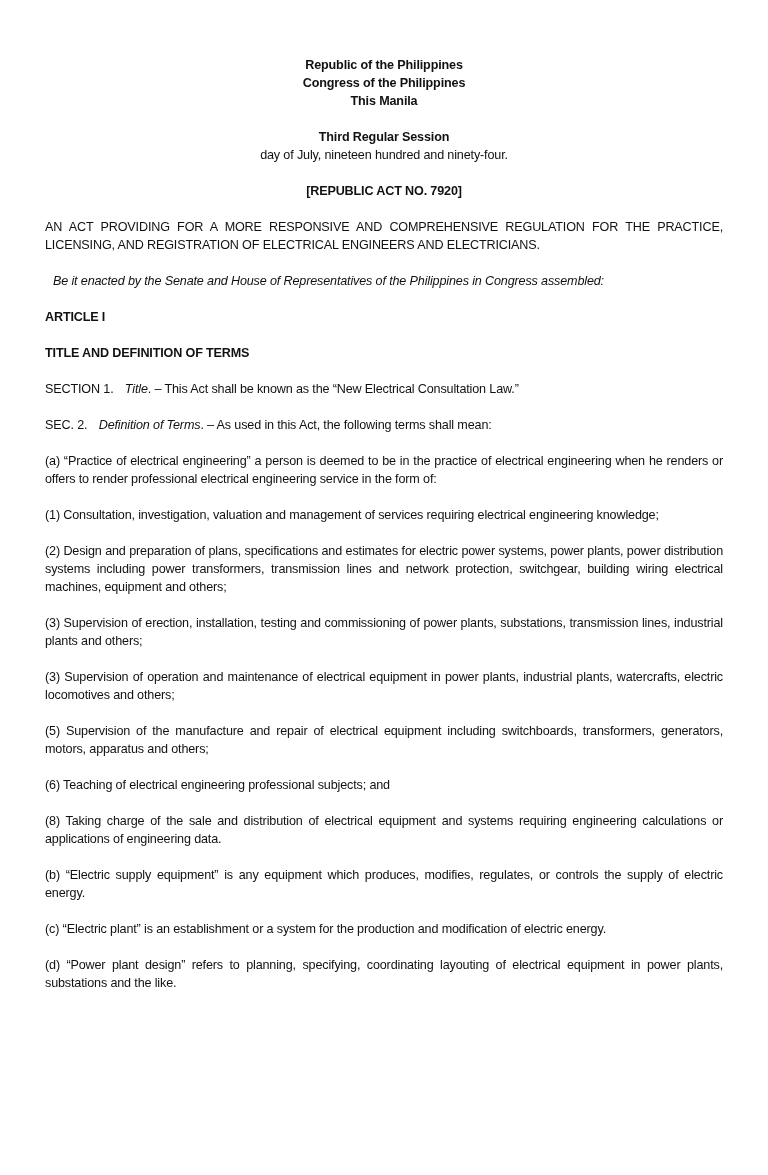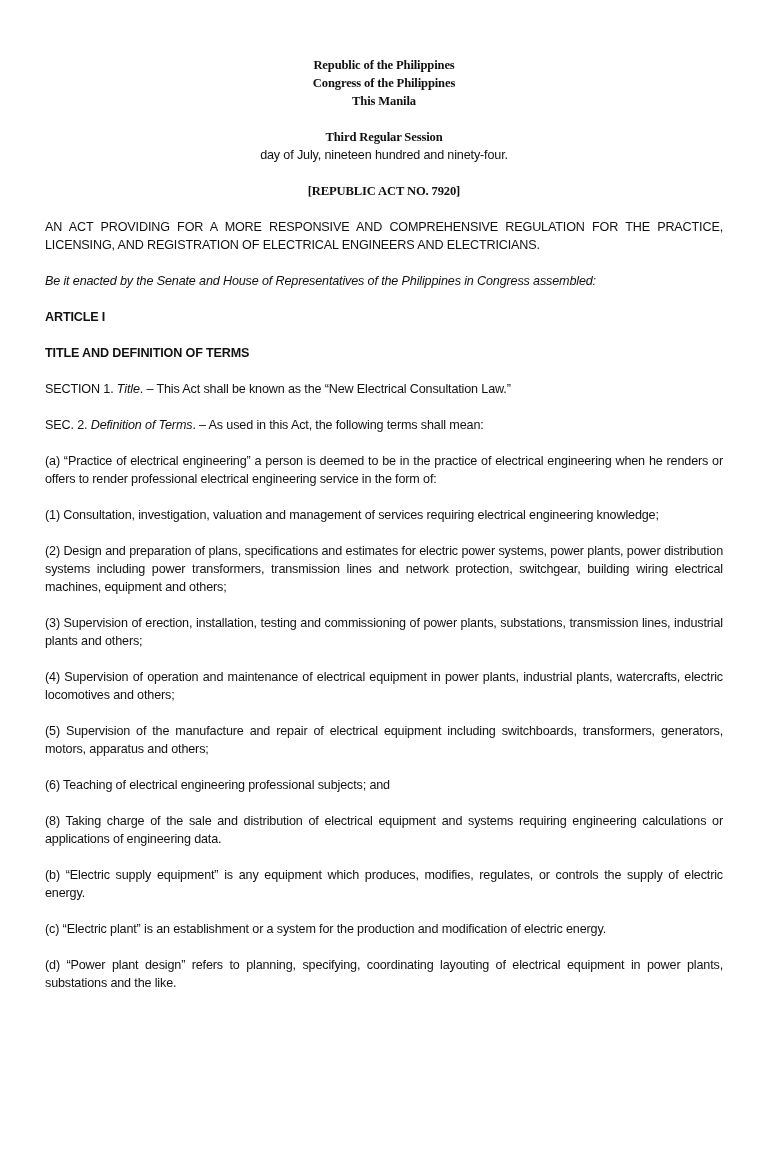--- a/index.html
+++ b/index.html
@@ -17,30 +17,30 @@
       font-size: 12.6px;
       letter-spacing: -0.15px;
     }
     .page {
       position: absolute;
       left: 45px;
       top: 56px;
       width: 678px;
     }
     .center { text-align: center; }
-    .bold { font-weight: bold; font-family: Liberation Serif, serif; }
+    .bold { font-weight: bold; }
     .hdr-line { line-height: 18px; }
     .p {
       margin: 0;
       line-height: 18px;
       text-align: justify;
     }
     .gap { margin-top: 18px; }
     .heading { font-weight: bold; text-align: left; line-height: 18px; }
-    em { font-style: italic; }
+    em { font-style: italic; margin-left: 8px; }
   </style>
 </head>
 <body>
 
 <div class="page">
 
   <div class="center bold hdr-line">Republic of the Philippines</div>
   <div class="center bold hdr-line">Congress of the Philippines</div>
   <div class="center bold hdr-line">This Manila</div>
 
@@ -59,21 +59,21 @@
 
   <p class="p gap"><span>SECTION 1. </span><em>Title</em><span>. – This Act shall be known as the “New Electrical Consultation Law.”</span></p>
 
   <p class="p gap"><span>SEC. 2. </span><em>Definition of Terms</em><span>. – As used in this Act, the following terms shall mean:</span></p>
 
   <p class="p gap">(a) “Practice of electrical engineering” a person is deemed to be in the practice of electrical engineering when he renders or offers to render professional electrical engineering service in the form of:</p>
 
   <p class="p gap">(1) Consultation, investigation, valuation and management of services requiring electrical engineering knowledge;</p>
   <p class="p gap">(2) Design and preparation of plans, specifications and estimates for electric power systems, power plants, power distribution systems including power transformers, transmission lines and network protection, switchgear, building wiring electrical machines, equipment and others;</p>
   <p class="p gap">(3) Supervision of erection, installation, testing and commissioning of power plants, substations, transmission lines, industrial plants and others;</p>
-  <p class="p gap">(4) Supervision of operation and maintenance of electrical equipment in power plants, industrial plants, watercrafts, electric locomotives and others;</p>
+  <p class="p gap">(3) Supervision of operation and maintenance of electrical equipment in power plants, industrial plants, watercrafts, electric locomotives and others;</p>
   <p class="p gap">(5) Supervision of the manufacture and repair of electrical equipment including switchboards, transformers, generators, motors, apparatus and others;</p>
   <p class="p gap">(6) Teaching of electrical engineering professional subjects; and</p>
   <p class="p gap">(8) Taking charge of the sale and distribution of electrical equipment and systems requiring engineering calculations or applications of engineering data.</p>
 
   <p class="p gap">(b) “Electric supply equipment” is any equipment which produces, modifies, regulates, or controls the supply of electric energy.</p>
   <p class="p gap">(c) “Electric plant” is an establishment or a system for the production and modification of electric energy.</p>
   <p class="p gap">(d) “Power plant design” refers to planning, specifying, coordinating layouting of electrical equipment in power plants, substations and the like.</p>
 
 </div>
 

